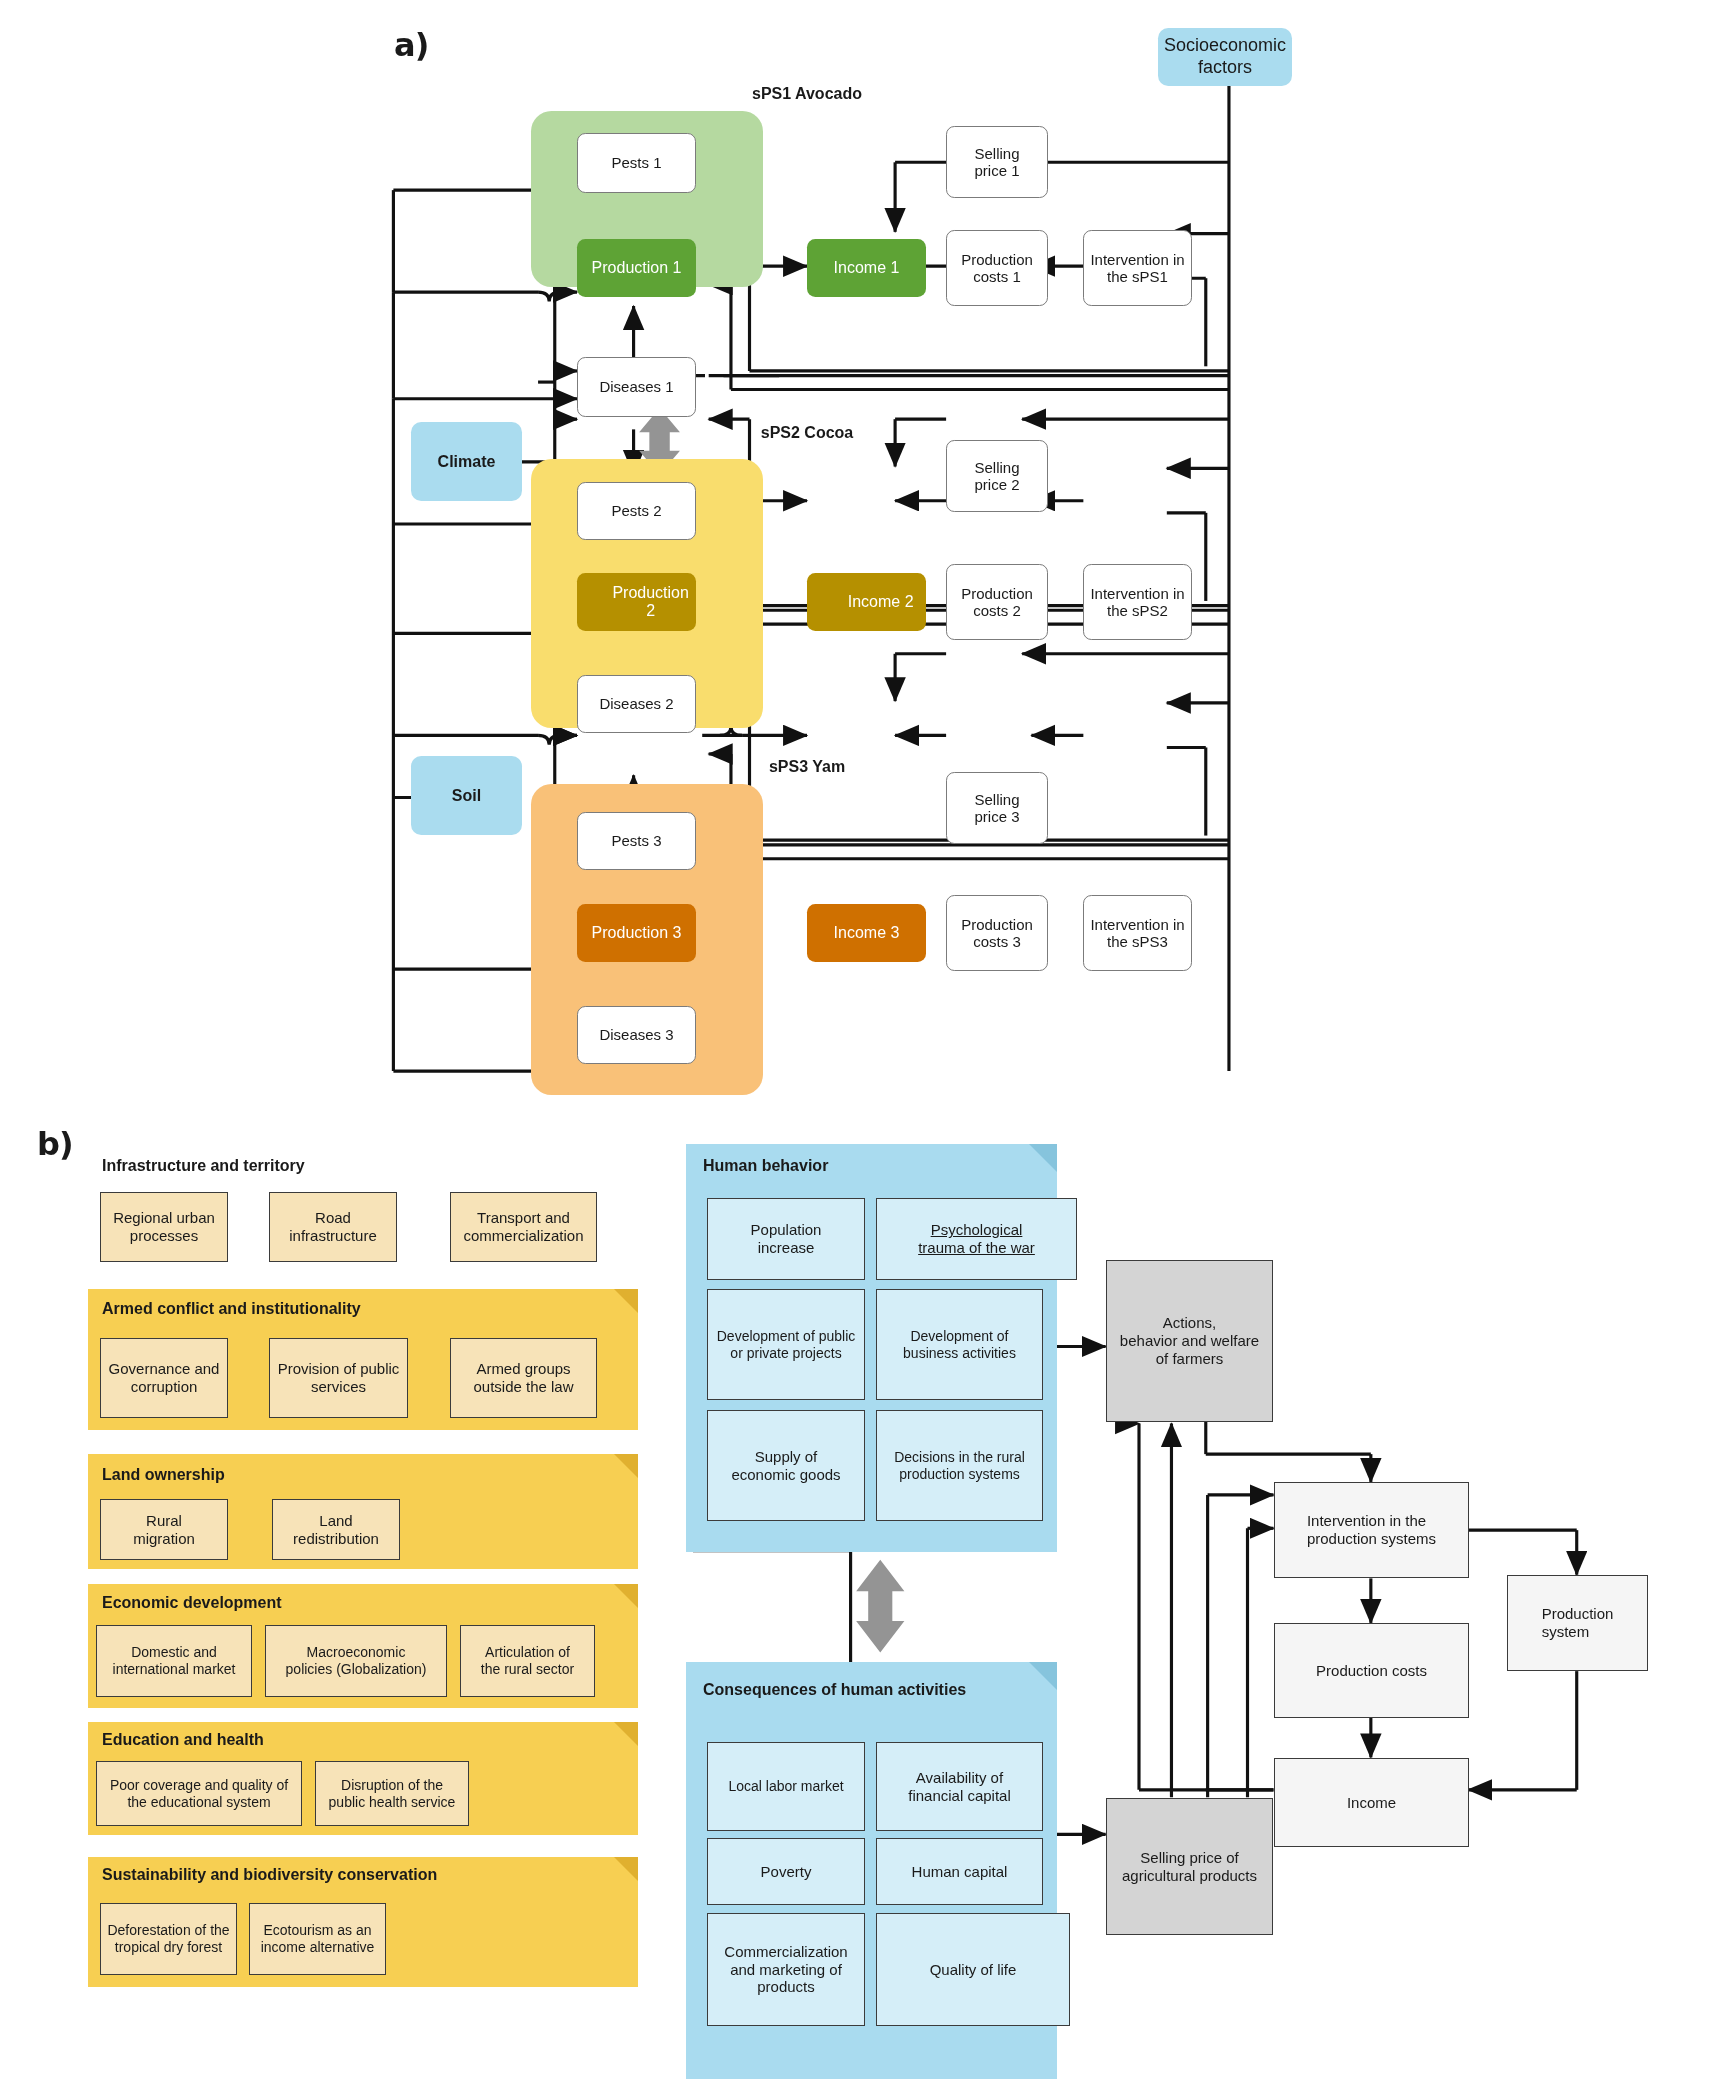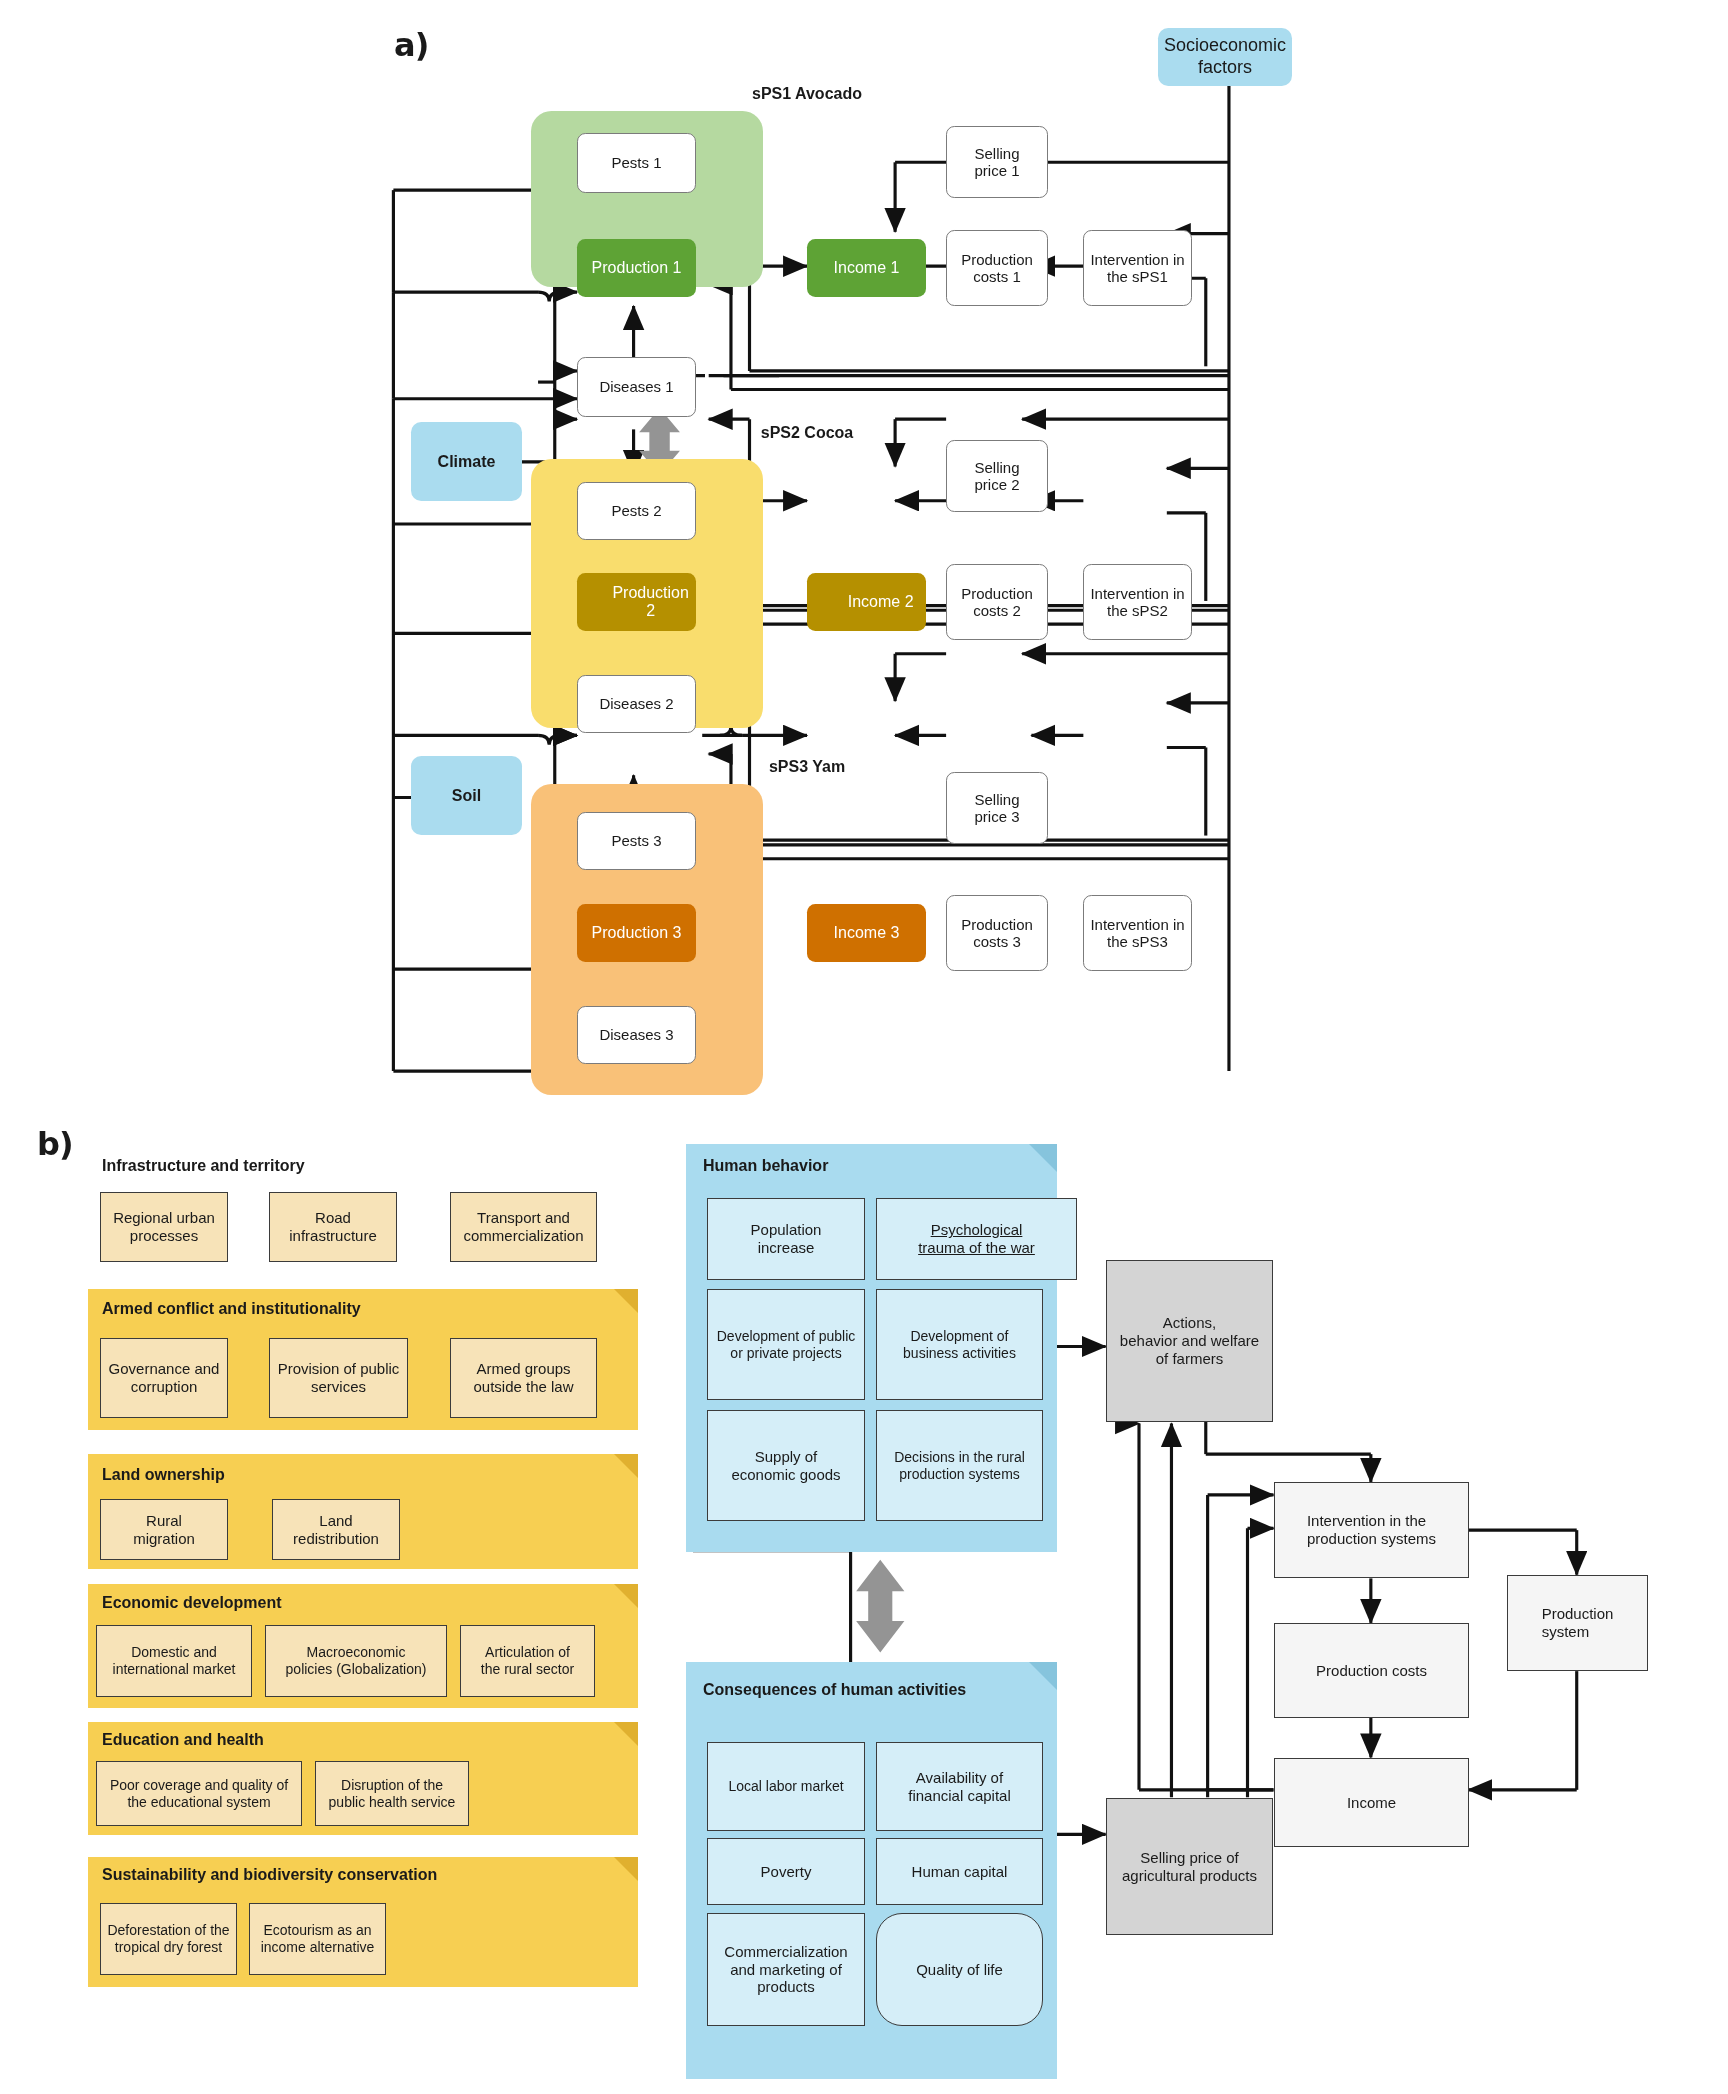--- a/index.html
+++ b/index.html
@@ -361,21 +361,21 @@
   </div>
   <div class="abs bluepanel-title" style="left:703px;top:1681px;">Consequences of human activities</div>
   <div class="bsub" style="left:707px;top:1742px;width:158px;height:89px;white-space:pre-line;font-size:14px;">Local labor market</div>
   <div class="bsub" style="left:876px;top:1742px;width:167px;height:89px;white-space:pre-line;">Availability of
 financial capital</div>
   <div class="bsub" style="left:707px;top:1838px;width:158px;height:67px;white-space:pre-line;">Poverty</div>
   <div class="bsub" style="left:876px;top:1838px;width:167px;height:67px;white-space:pre-line;">Human capital</div>
   <div class="bsub" style="left:707px;top:1913px;width:158px;height:113px;white-space:pre-line;">Commercialization
 and marketing of
 products</div>
-  <div class="bsub" style="left:876px;top:1913px;width:167px;height:113px;white-space:pre-line;border-radius:26px;">Quality of life</div>
+  <div class="bsub" style="left:876px;top:1913px;width:194px;height:113px;white-space:pre-line;">Quality of life</div>
 
   <div class="graybox" style="left:1106px;top:1260px;width:167px;height:162px;white-space:pre-line;">Actions,
 behavior and welfare
 of farmers</div>
   <div class="lightbox" style="left:1274px;top:1482px;width:195px;height:96px;white-space:pre-line;">Intervention in the
 production systems</div>
   <div class="lightbox" style="left:1507px;top:1575px;width:141px;height:96px;white-space:pre-line;">Production
 system</div>
   <div class="lightbox" style="left:1274px;top:1623px;width:195px;height:95px;white-space:pre-line;">Production costs</div>
   <div class="lightbox" style="left:1274px;top:1758px;width:195px;height:89px;white-space:pre-line;">Income</div>

